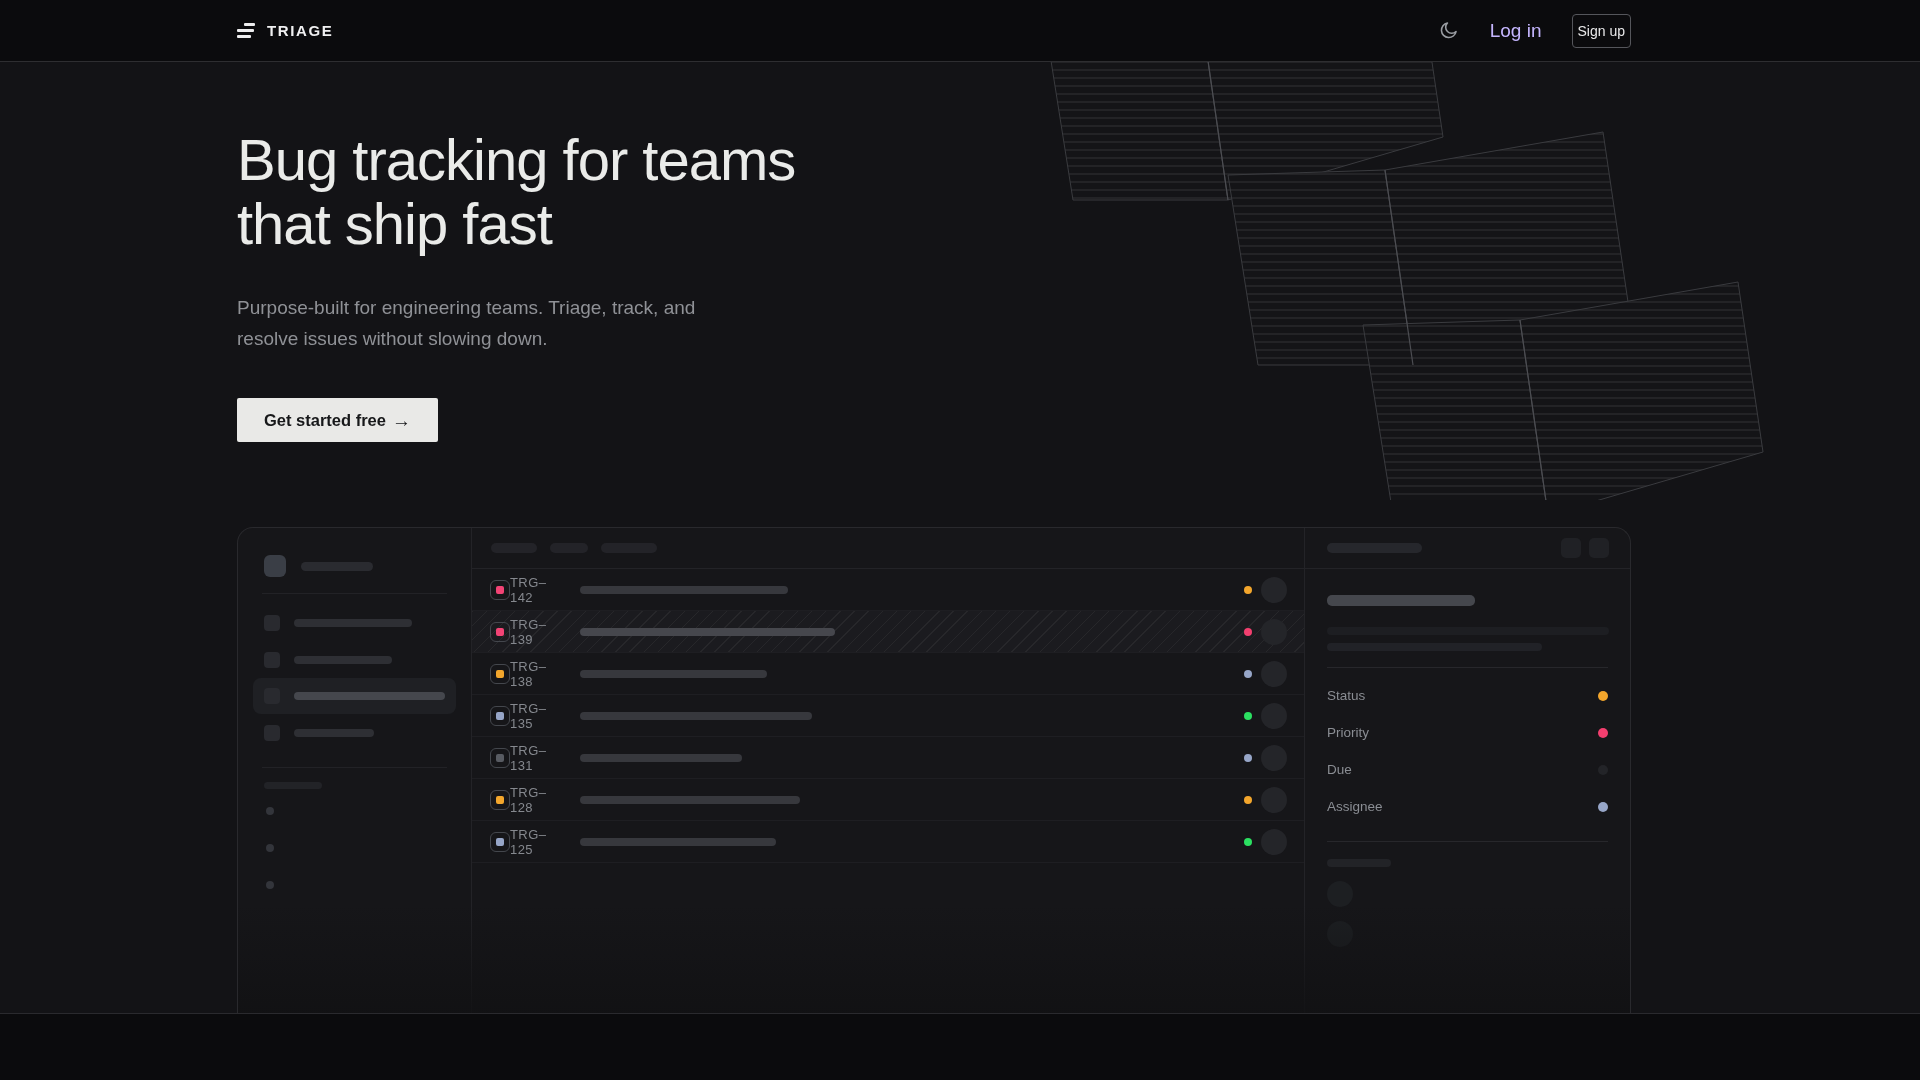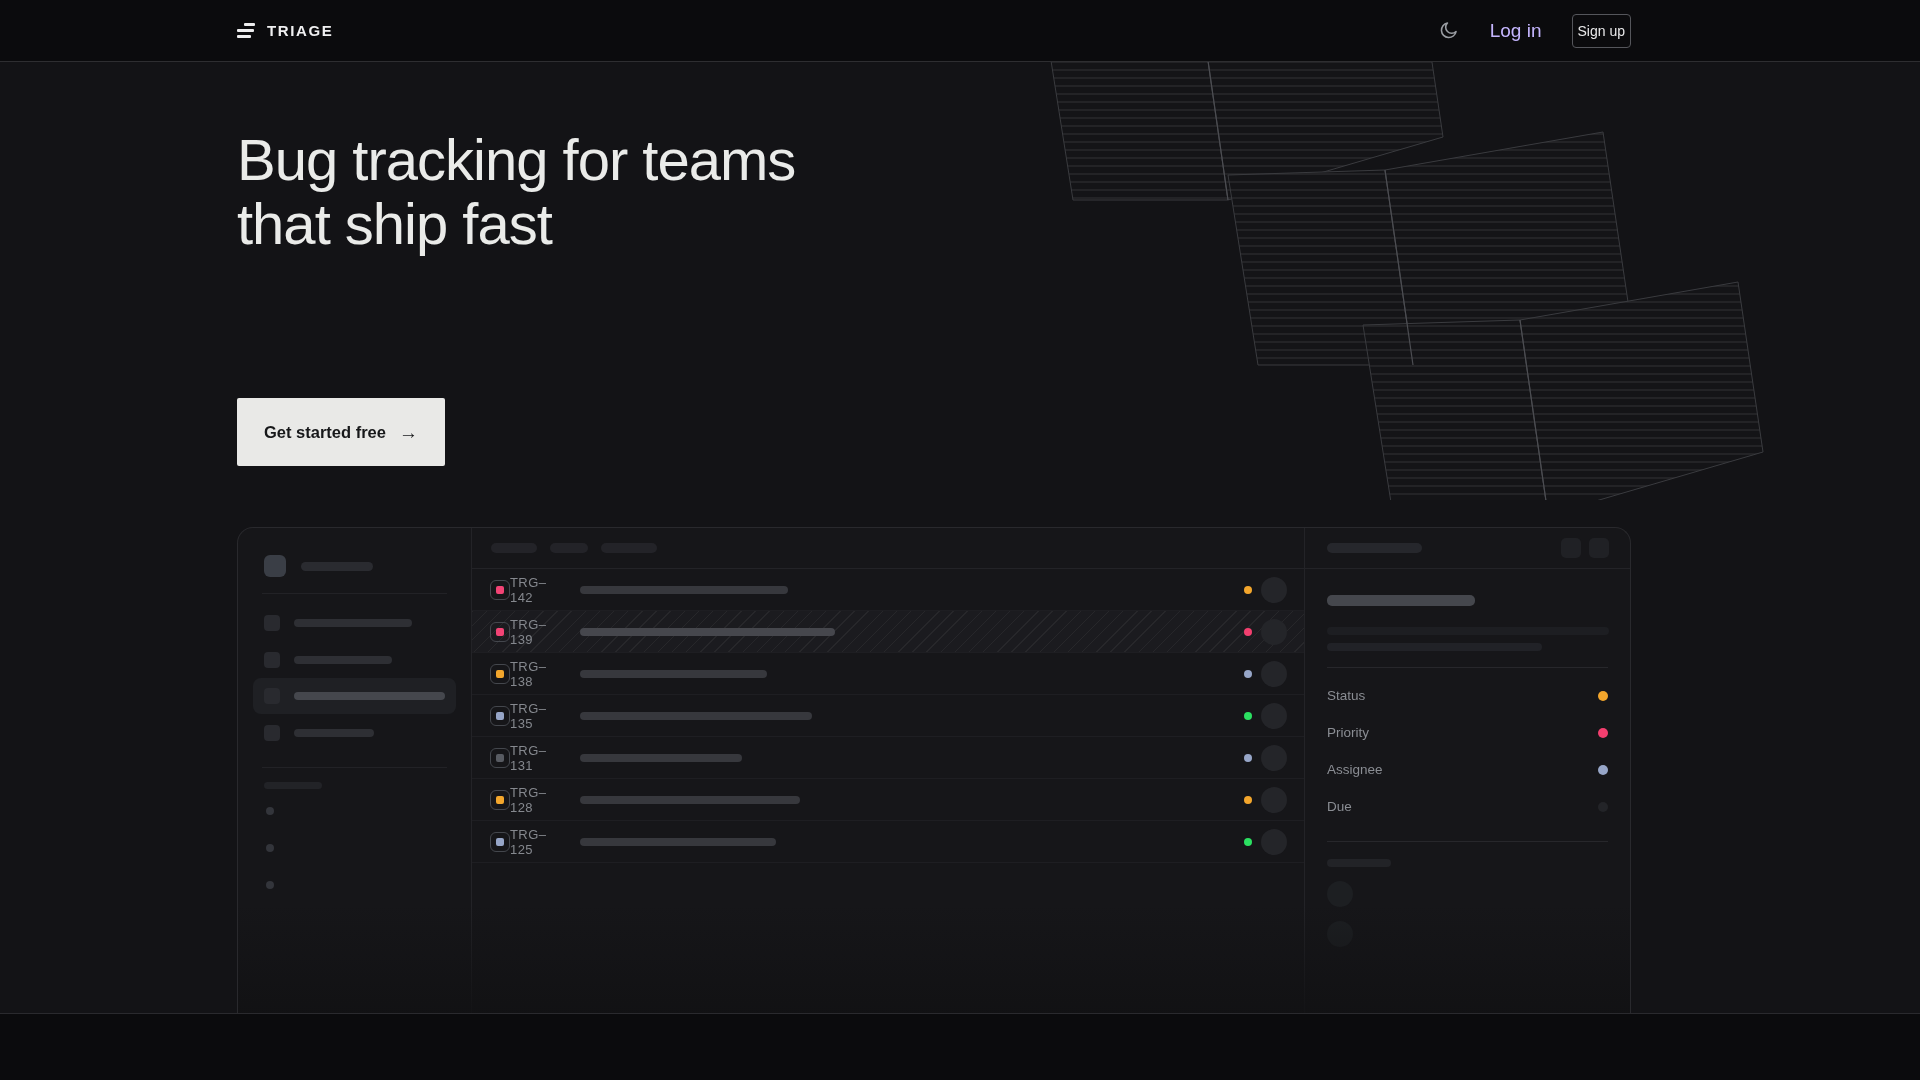--- a/index.html
+++ b/index.html
@@ -27,23 +27,23 @@
                 font-family:"Liberation Sans", sans-serif; }
 
   
   .decor { position:absolute; left:960px; top:50px; z-index:1; }
 
   
   .hero-title { position:absolute; left:237px; top:128px; z-index:2; color:#eaebe9;
                 font-size:58px; font-weight:500; line-height:1.11; letter-spacing:-1px; }
   .hero-sub { position:absolute; left:237px; top:293px; z-index:2; width:480px;
               color:#8f9196; font-size:19px; line-height:1.62; }
-  .cta-btn { position:absolute; left:237px; top:398px; z-index:2; height:68px; padding:0 27px;
+  .cta-btn { position:absolute; left:237px; top:398px; z-index:2; height:44px; padding:0 27px;
              background:#e9e9e7; border:none; border-radius:2px; display:flex; align-items:center;
-             gap:13px; cursor:pointer; font-family:"Liberation Sans", sans-serif; }
+             gap:6px; cursor:pointer; font-family:"Liberation Sans", sans-serif; }
   .cta-btn .cta-label { color:#17181a; font-size:16.5px; font-weight:600; }
   .cta-btn .cta-arrow { color:#17181a; font-size:19px; font-weight:400; line-height:1; }
 
   
   .card { position:absolute; left:237px; top:527px; width:1394px; height:487px; z-index:2;
           background:#161619; border:1px solid #29292d; border-bottom:none;
           border-radius:16px 16px 0 0; overflow:hidden; display:flex; }
   .card::after { content:""; position:absolute; left:0; right:0; bottom:0; height:110px;
                  background:linear-gradient(to bottom, rgba(19,19,22,0), rgba(17,17,19,0.88));
                  pointer-events:none; }
@@ -152,20 +152,21 @@
       <line x1="240" y1="-45" x2="268" y2="150"></line>
       <line x1="425" y1="120" x2="453" y2="315"></line>
       <line x1="560" y1="270" x2="588" y2="465"></line>
     </g>
   </svg>
 
   <h1 class="hero-title">
     <span>Bug tracking for teams</span><br>
     <span>that ship fast</span>
   </h1>
+  <p class="hero-sub">Purpose-built for engineering teams. Triage, track, and resolve issues without slowing down.</p>
   <button class="cta-btn">
     <span class="cta-label">Get started free</span>
     <span class="cta-arrow">→</span>
   </button>
 
   <div class="card">
 
     <div class="mk-side">
       <div class="mk-ws">
         <span class="mk-ws-avatar"></span>
@@ -299,27 +300,27 @@
     <span class="field-label">Status</span>
     <span class="field-dot" style="background: rgb(243, 166, 44);"></span>
   </div>
 
   <div class="field-row">
     <span class="field-label">Priority</span>
     <span class="field-dot" style="background: rgb(243, 63, 111);"></span>
   </div>
 
   <div class="field-row">
+    <span class="field-label">Due</span>
+    <span class="field-dot" style="background: rgb(35, 36, 40);"></span>
+  </div>
+
+  <div class="field-row">
     <span class="field-label">Assignee</span>
     <span class="field-dot" style="background: rgb(151, 166, 200);"></span>
-  </div>
-
-  <div class="field-row">
-    <span class="field-label">Due</span>
-    <span class="field-dot" style="background: rgb(35, 36, 40);"></span>
   </div>
 </div>
         <div class="mk-pdiv"></div>
         <div class="mk-foot-bar"></div>
         <div class="mk-foot-circle"></div>
         <div class="mk-foot-circle"></div>
       </div>
     </div>
   </div>
 

